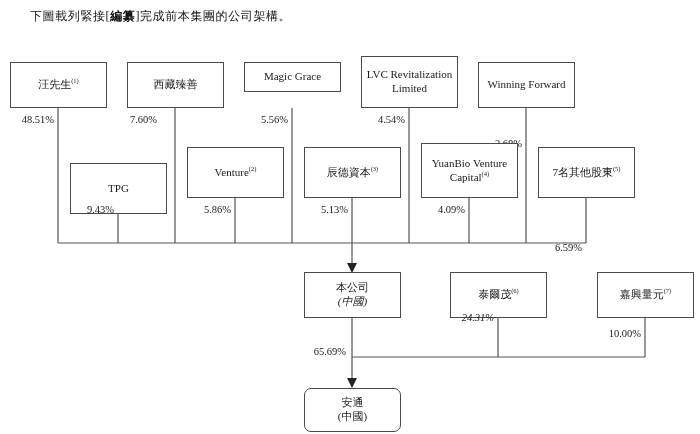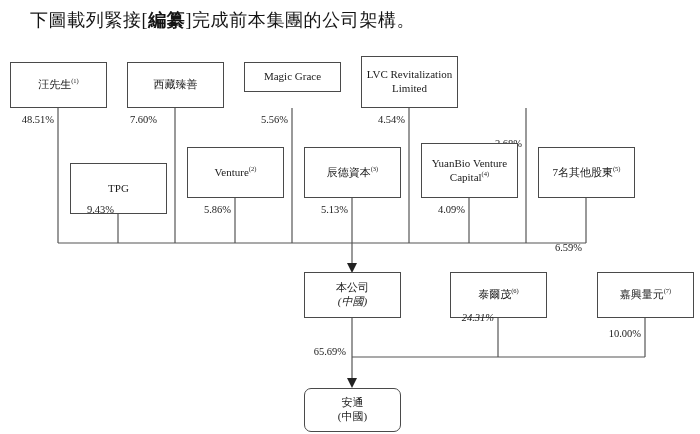--- a/index.html
+++ b/index.html
@@ -13,21 +13,21 @@
     position: relative;
     font-family: "Liberation Serif", "DejaVu Serif", serif;
     color: #1a1a1a;
     overflow: hidden;
   }
 
   #headline {
     position: absolute;
     left: 30px;
     top: 8px;
-    font-size: 18px;
+    font-size: 12px;
     letter-spacing: 0.6px;
     white-space: nowrap;
     color: #141414;
   }
   #headline .bold { font-weight: bold; }
 
   .canvas {
     position: absolute;
     left: 0;
     top: 0;
@@ -122,20 +122,23 @@
   </div>
   <div class="node" style="left:127px; top:62px; width:97px; height:46px;">
     <span class="label"><span>西藏臻善</span><sup></sup></span>
   </div>
   <div class="node" style="left:244px; top:62px; width:97px; height:30px;">
     <span class="label"><span>Magic Grace</span><sup></sup></span>
   </div>
   <div class="node" style="left:361px; top:56px; width:97px; height:52px;">
     <span class="label"><span>LVC Revitalization Limited</span><sup></sup></span>
   </div>
+  <div class="node" style="left:478px; top:62px; width:97px; height:46px;">
+    <span class="label"><span>Winning Forward</span><sup></sup></span>
+  </div>
 
   <div class="pct" style="left:8px;   top:114px; width:46px;">48.51%</div>
   <div class="pct" style="left:111px; top:114px; width:46px;">7.60%</div>
   <div class="pct" style="left:242px; top:114px; width:46px;">5.56%</div>
   <div class="pct" style="left:359px; top:114px; width:46px;">4.54%</div>
   <div class="pct" style="left:476px; top:114px; width:46px;margin-top:24px;">2.68%</div>
 
   <div class="node" style="left:70px;  top:147px; width:97px; height:51px;margin-top:16px;">
     <span class="label"><span>TPG</span><sup></sup></span>
   </div>

